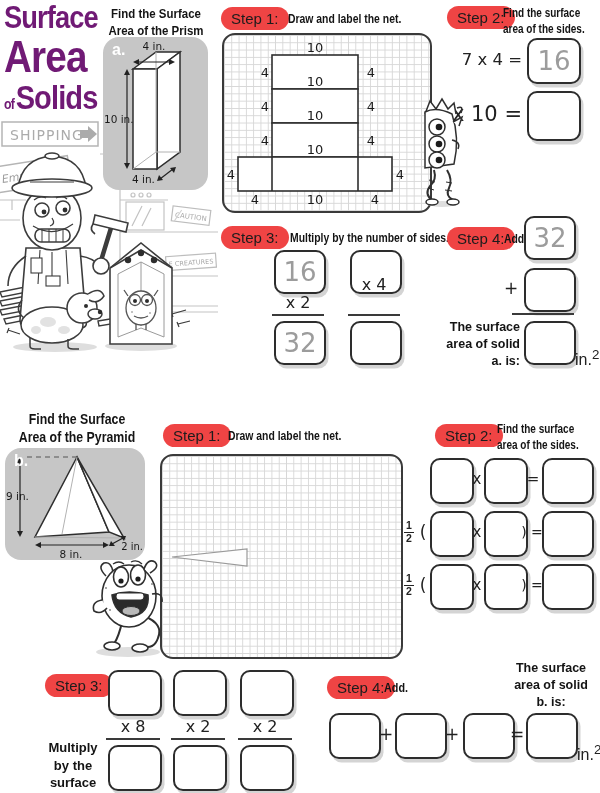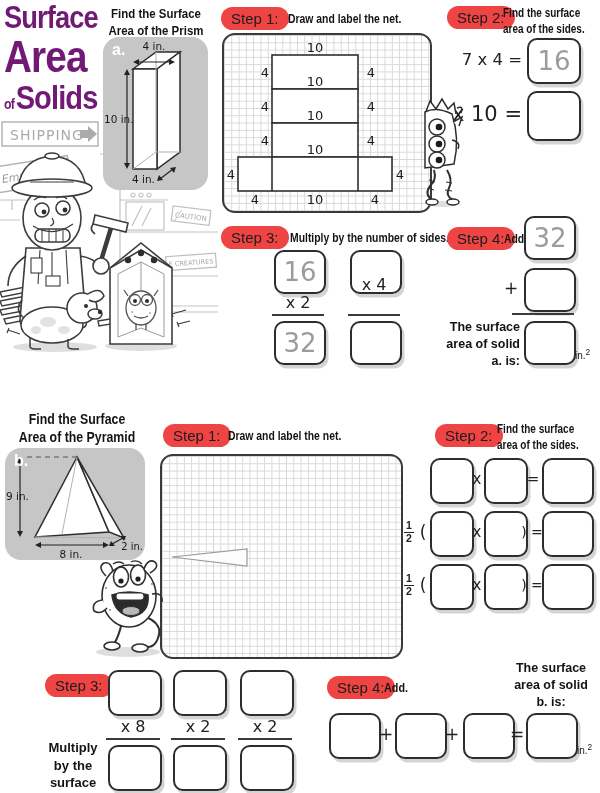--- a/index.html
+++ b/index.html
@@ -32,21 +32,21 @@
     background-size:7.3px 7.3px;}
 
   .abox{position:absolute;background:#fff;border:2px solid #2d2d2d;border-radius:10px;
         box-shadow:2.5px 3.5px 0 #d4d4d4;display:flex;align-items:center;justify-content:center;
         font-family:"DejaVu Sans",sans-serif;font-size:26px;color:#9c9c9c;}
 
   .hw{font-family:"DejaVu Sans",sans-serif;color:#222;}
   .op{font-family:"DejaVu Sans",sans-serif;font-size:15px;color:#222;}
   .multline{position:absolute;height:2px;background:#3a3a3a;}
   .sumlabel{position:absolute;font-size:12.5px;font-weight:700;line-height:1.35;}
-  .unit{position:absolute;font-size:10px;color:#222;font-weight:500;}
+  .unit{position:absolute;font-size:16px;color:#222;font-weight:500;}
   .frac{display:inline-flex;flex-direction:column;align-items:center;
         font-size:10.5px;font-weight:700;line-height:1.05;color:#222;}
   .frac .num{border-bottom:1.4px solid #222;padding:0 2px;}
   svg text{font-family:"DejaVu Sans",sans-serif;}
 </style>
 </head>
 <body>
 
 <div class="page">
 

